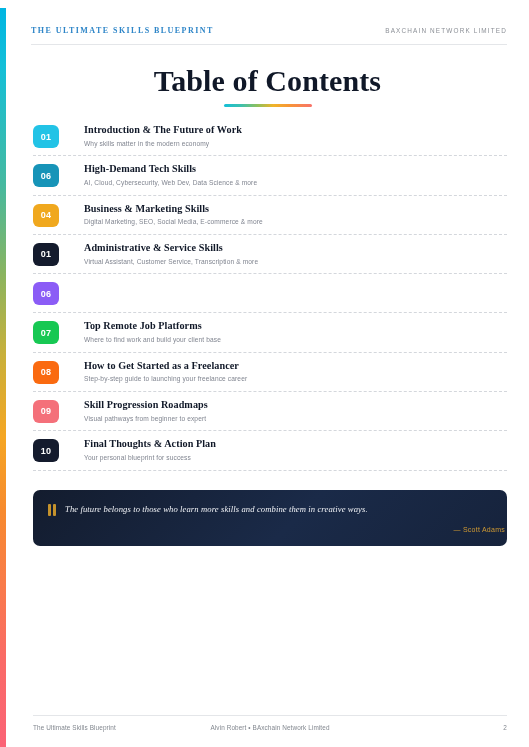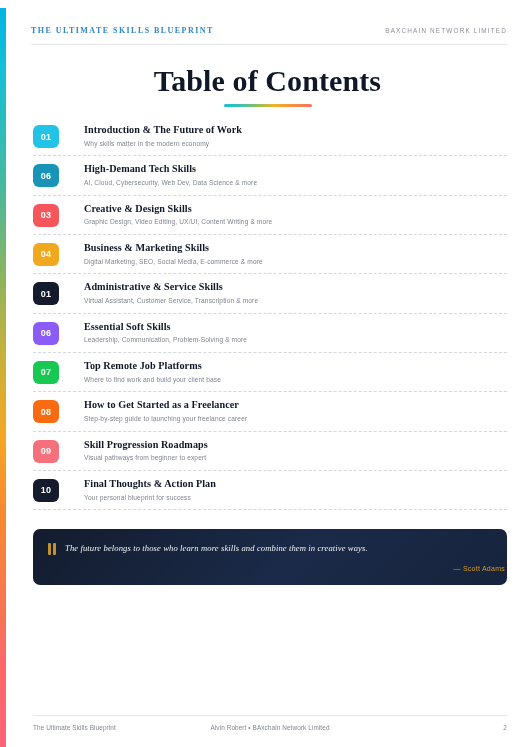--- a/index.html
+++ b/index.html
@@ -261,46 +261,35 @@
         </div>
       </div>
       <div class="toc-item">
         <div class="toc-badge" style="background: rgb(23, 148, 184);">06</div>
         <div class="toc-text">
           <div class="toc-title">High-Demand Tech Skills</div>
           <div class="toc-sub">AI, Cloud, Cybersecurity, Web Dev, Data Science &amp; more</div>
         </div>
       </div>
       <div class="toc-item">
-        <div class="toc-badge" style="background: rgb(244, 86, 92);">03</div>
-        <div class="toc-text">
-          <div class="toc-title">Creative &amp; Design Skills</div>
-          <div class="toc-sub">Graphic Design, Video Editing, UX/UI, Content Writing &amp; more</div>
-        </div>
-      </div>
-      <div class="toc-item">
         <div class="toc-badge" style="background: rgb(240, 168, 30);">04</div>
         <div class="toc-text">
           <div class="toc-title">Business &amp; Marketing Skills</div>
           <div class="toc-sub">Digital Marketing, SEO, Social Media, E-commerce &amp; more</div>
         </div>
       </div>
       <div class="toc-item">
         <div class="toc-badge" style="background: rgb(20, 27, 45);">01</div>
         <div class="toc-text">
           <div class="toc-title">Administrative &amp; Service Skills</div>
           <div class="toc-sub">Virtual Assistant, Customer Service, Transcription &amp; more</div>
         </div>
       </div>
       <div class="toc-item">
         <div class="toc-badge" style="background: rgb(139, 92, 246);">06</div>
-        <div class="toc-text">
-          <div class="toc-title">Essential Soft Skills</div>
-          <div class="toc-sub">Leadership, Communication, Problem-Solving &amp; more</div>
-        </div>
       </div>
       <div class="toc-item">
         <div class="toc-badge" style="background: rgb(23, 200, 83);">07</div>
         <div class="toc-text">
           <div class="toc-title">Top Remote Job Platforms</div>
           <div class="toc-sub">Where to find work and build your client base</div>
         </div>
       </div>
       <div class="toc-item">
         <div class="toc-badge" style="background: rgb(250, 106, 16);">08</div>

